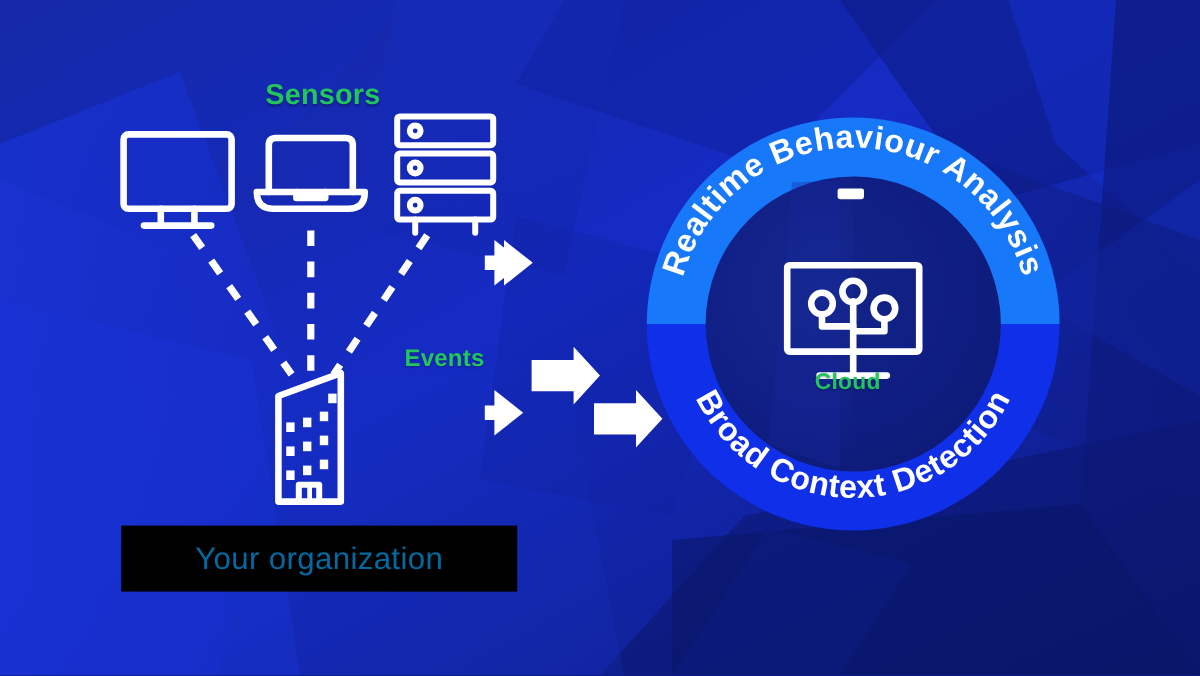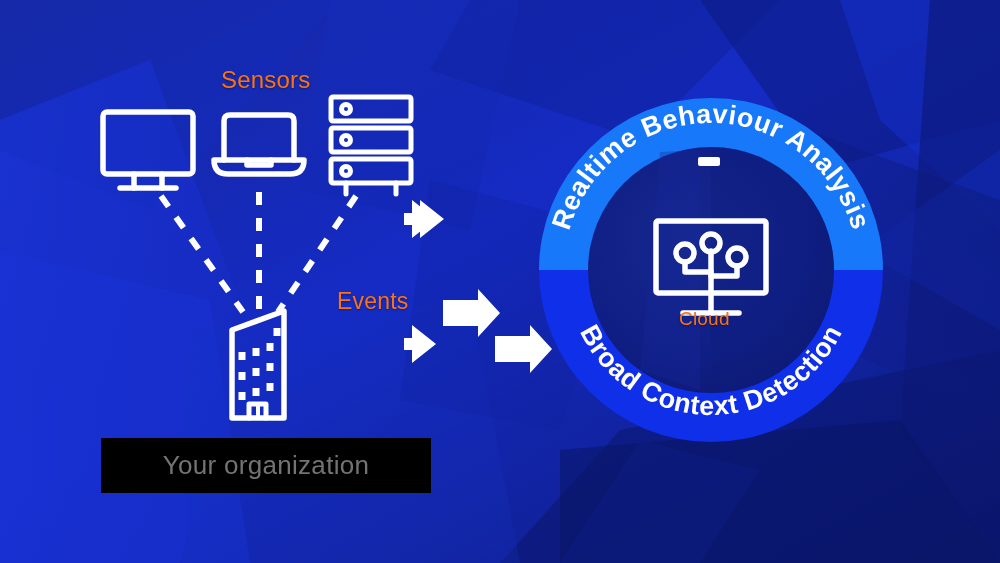--- a/index.html
+++ b/index.html
@@ -11,39 +11,39 @@
     overflow:hidden;
     font-family:"Liberation Sans","DejaVu Sans",sans-serif;
     background:#1226b8;
     user-select:none;
   }
   #bg{ position:absolute; inset:0; width:1000px; height:563px; }
 
   
   .lbl{
     position:absolute;
-    color:#f97316;
-    font-weight:400;
+    color:#22c55e;
+    font-weight:700;
     letter-spacing:.2px;
     white-space:nowrap;
     text-shadow:0 1px 2px rgba(0,0,10,.35);
   }
   #sensors-label{ left:221px; top:66px; font-size:24px; }
-  #events-label{ left:337px; top:288px; font-size:23px; }
+  #events-label{ left:337px; top:288px; font-size:20px; }
   #cloud-label{ left:679px; top:308px; font-size:19px; }
 
   
   #org-banner{
     position:absolute; left:101px; top:438px;
     width:330px; height:55px;
     background:#000000;
     display:flex; align-items:center; justify-content:center;
   }
   #org-banner .txt{
-    color:#737373; font-size:26px; font-weight:500; letter-spacing:.3px;
+    color:#0369a1; font-size:26px; font-weight:500; letter-spacing:.3px;
   }
 
   
   #icons, #ring, #arrows, #dashes { position:absolute; left:0; top:0; }
   svg{ display:block; overflow:visible; }
 </style>
 </head>
 <body>
 
 <div id="stage">

